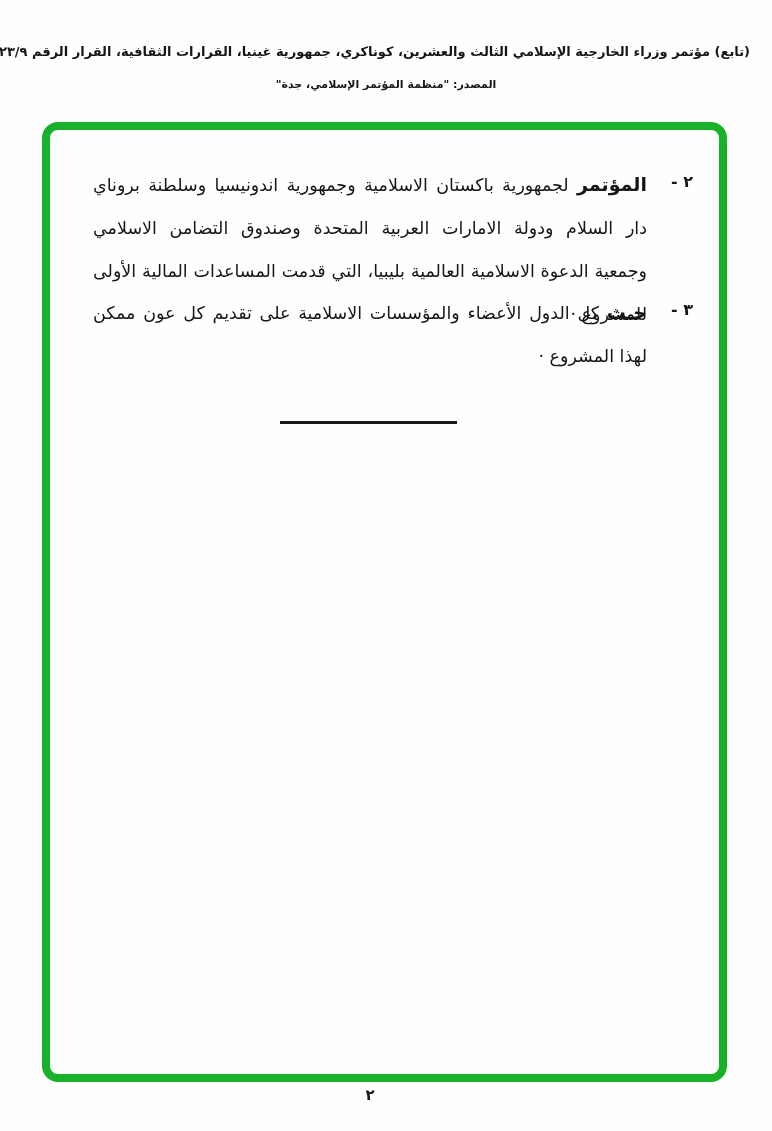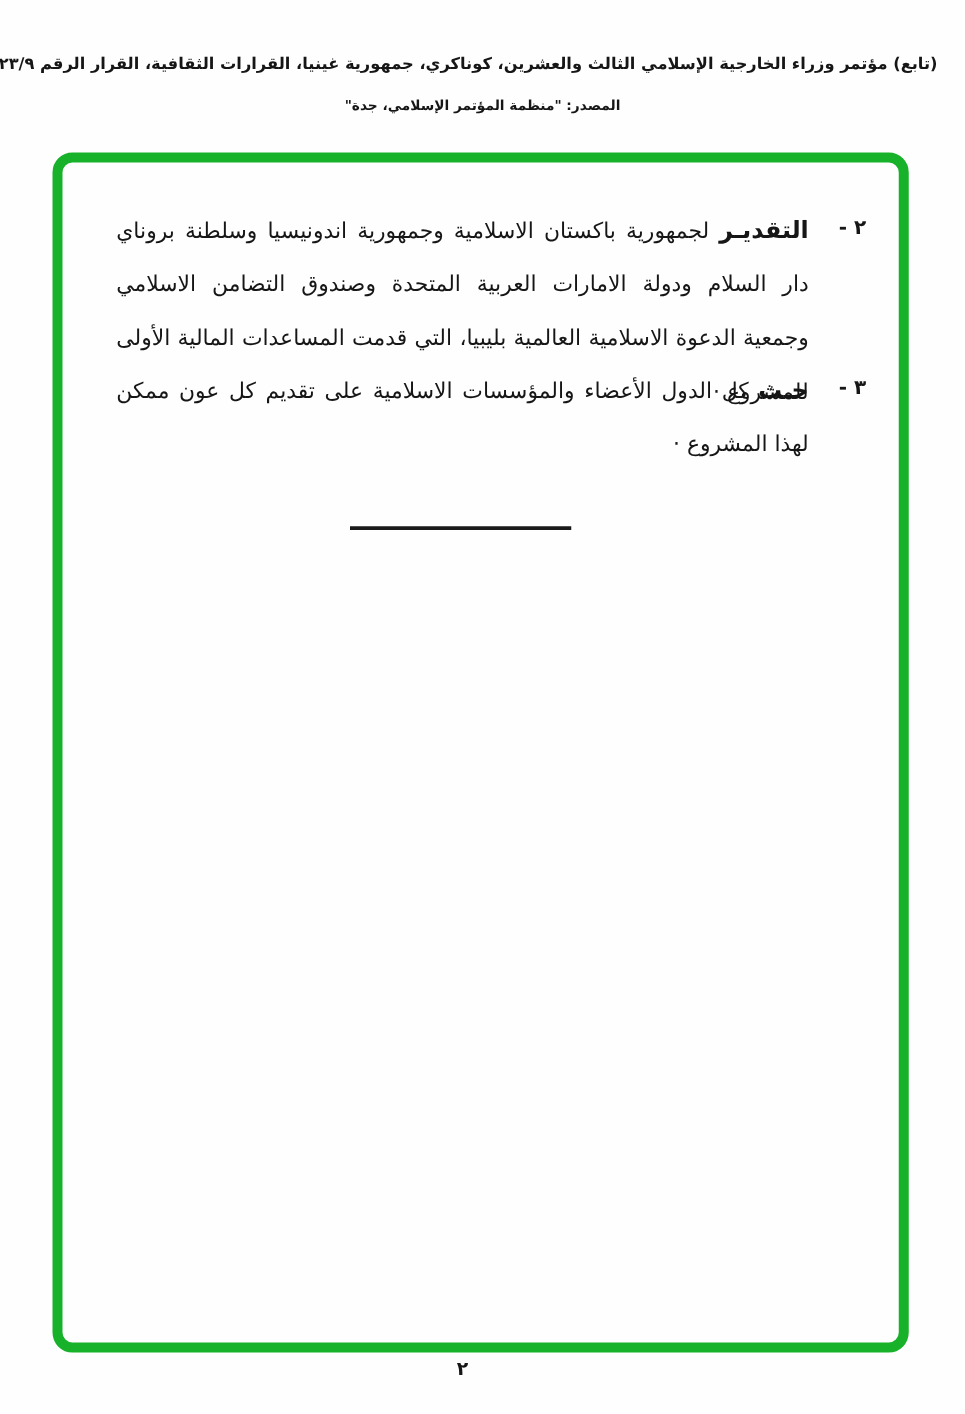--- a/index.html
+++ b/index.html
@@ -97,21 +97,21 @@
 
   <div class="header-line1">(تابع) مؤتمر وزراء الخارجية الإسلامي الثالث والعشرين، كوناكري، جمهورية غينيا، القرارات الثقافية، القرار الرقم ٢٣/٩-ث</div>
 
   <div class="header-line2">المصدر:  "منظمة المؤتمر الإسلامي، جدة"</div>
 
   <div class="highlight-box"></div>
 
   <div class="clause clause-2">
     <div class="clause-number">٢ -</div>
     <div class="clause-body">
-      <span class="clause-lead">التقديـر</span>
+      <span class="clause-lead">المؤتمر</span>
       <span>لجمهورية باكستان الاسلامية وجمهورية اندونيسيا وسلطنة بروناي دار السلام  ودولة الامارات العربية المتحدة وصندوق التضامن الاسلامي وجمعية الدعوة الاسلامية العالمية بليبيا، التي قدمت المساعدات المالية الأولى للمشروع ·</span>
     </div>
   </div>
 
   <div class="clause clause-3">
     <div class="clause-number">٣ -</div>
     <div class="clause-body">
       <span class="clause-lead">حـث</span>
       <span>كل الدول الأعضاء والمؤسسات الاسلامية على تقديم كل عون ممكن لهذا المشروع ·</span>
     </div>

